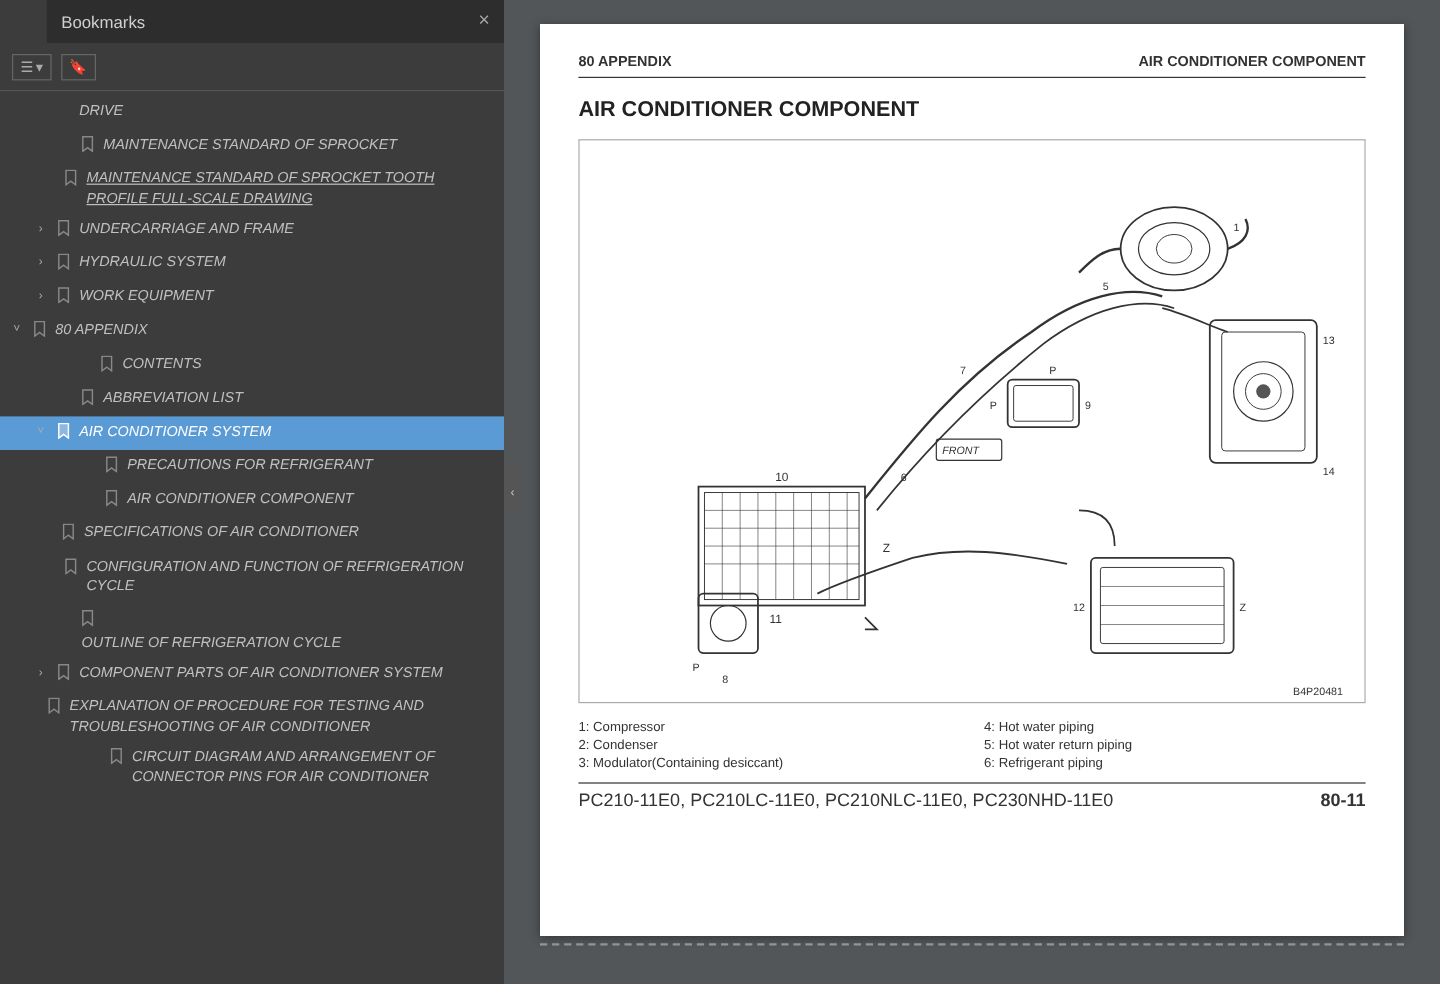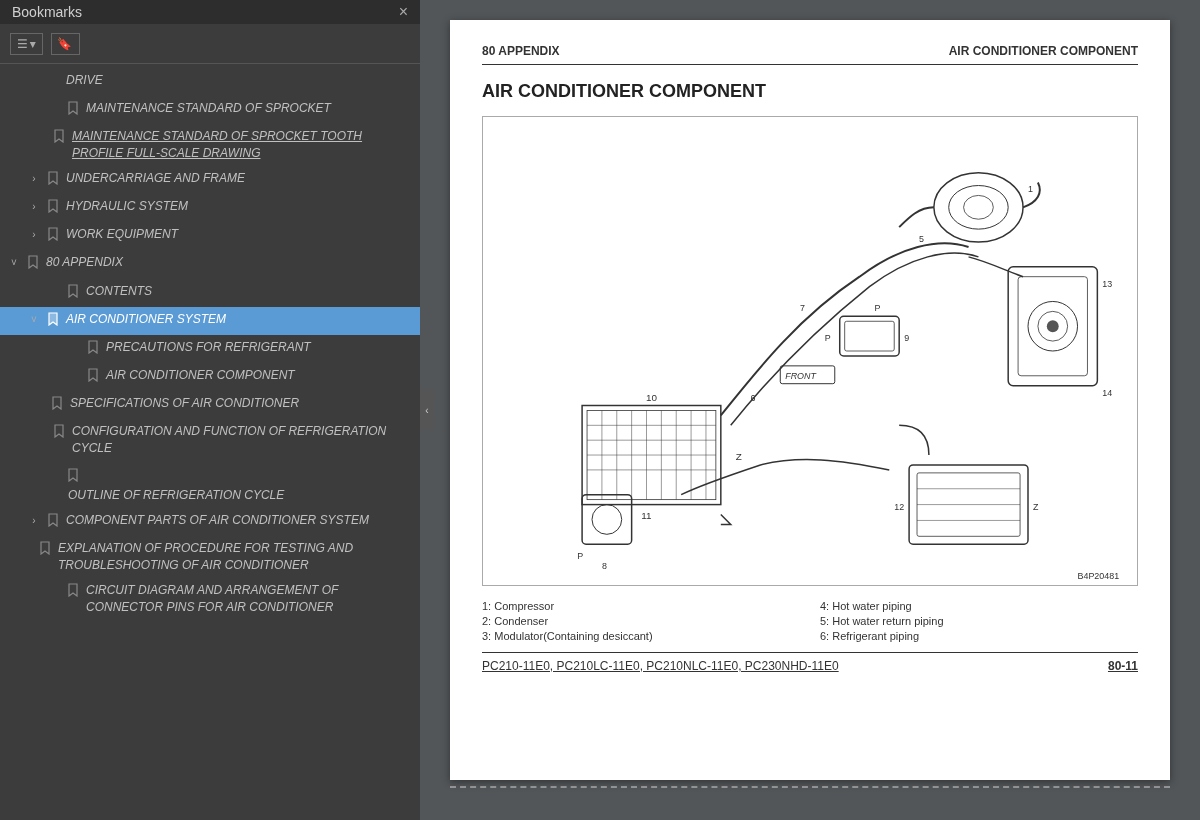--- a/index.html
+++ b/index.html
@@ -22,21 +22,22 @@
       height: 820px;
       position: relative;
     }
 
     .bookmarks-header {
       background: #2d2d2d;
       display: flex;
       align-items: center;
       justify-content: space-between;
       padding: 8px 12px;
-      height: 24px;
+      height: 36px;
+      margin-left: 39px;
     }
 
     .bookmarks-title {
       color: #d0d0d0;
       font-size: 14px;
       font-weight: normal;
     }
 
     .close-btn {
       color: #aaa;
@@ -224,23 +225,22 @@
       font-size: 11px;
       color: #333;
     }
 
     .pdf-footer {
       display: flex;
       justify-content: space-between;
       align-items: flex-end;
       border-top: 1px solid #333;
       padding-top: 6px;
-      font-size: 12px;
+      font-size: 15px;
       color: #333;
-      text-decoration: underline;
     }
 
     .pdf-page-num {
       font-weight: bold;
     }
 
     
     .dashed-border {
       width: 720px;
       border-bottom: 2px dashed #999;
@@ -305,26 +305,33 @@
           </svg></span>
         <span class="bookmark-text">WORK EQUIPMENT</span>
       </div>
       <div class="bookmark-item" style="padding-left: 4px;">
         <span class="expand-btn">˅</span>
         <span class="bookmark-icon"><svg width="12" height="14" viewBox="0 0 12 14" fill="none" xmlns="http://www.w3.org/2000/svg">
             <path d="M2 1h8v12l-4-3-4 3V1z" stroke="#888" stroke-width="1.2" fill="none"></path>
           </svg></span>
         <span class="bookmark-text">80 APPENDIX</span>
       </div>
+      <div class="bookmark-item" style="padding-left: 60px;">
+        <span class="expand-btn"></span>
+        <span class="bookmark-icon"><svg width="12" height="14" viewBox="0 0 12 14" fill="none" xmlns="http://www.w3.org/2000/svg">
+            <path d="M2 1h8v12l-4-3-4 3V1z" stroke="#888" stroke-width="1.2" fill="none"></path>
+          </svg></span>
+        <span class="bookmark-text">CONTENTS</span>
+      </div>
       <div class="bookmark-item" style="padding-left: 44px;">
         <span class="expand-btn"></span>
         <span class="bookmark-icon"><svg width="12" height="14" viewBox="0 0 12 14" fill="none" xmlns="http://www.w3.org/2000/svg">
             <path d="M2 1h8v12l-4-3-4 3V1z" stroke="#888" stroke-width="1.2" fill="none"></path>
           </svg></span>
-        <span class="bookmark-text">CONTENTS</span>
+        <span class="bookmark-text">ABBREVIATION LIST</span>
       </div>
       <div class="bookmark-item active" style="padding-left: 24px;">
         <span class="expand-btn">˅</span>
         <span class="bookmark-icon"><svg width="12" height="14" viewBox="0 0 12 14" fill="none" xmlns="http://www.w3.org/2000/svg">
             <path d="M2 1h8v12l-4-3-4 3V1z" stroke="#fff" stroke-width="1.2" fill="rgba(255,255,255,0.3)"></path>
           </svg></span>
         <span class="bookmark-text">AIR CONDITIONER SYSTEM</span>
       </div>
       <div class="bookmark-item" style="padding-left: 64px;">
         <span class="expand-btn"></span>
@@ -368,21 +375,21 @@
           </svg></span>
         <span class="bookmark-text">COMPONENT PARTS OF AIR CONDITIONER SYSTEM</span>
       </div>
       <div class="bookmark-item" style="padding-left: 16px;">
         <span class="expand-btn"></span>
         <span class="bookmark-icon"><svg width="12" height="14" viewBox="0 0 12 14" fill="none" xmlns="http://www.w3.org/2000/svg">
             <path d="M2 1h8v12l-4-3-4 3V1z" stroke="#888" stroke-width="1.2" fill="none"></path>
           </svg></span>
         <span class="bookmark-text">EXPLANATION OF PROCEDURE FOR TESTING AND TROUBLESHOOTING OF AIR CONDITIONER</span>
       </div>
-      <div class="bookmark-item" style="padding-left: 44px;">
+      <div class="bookmark-item" style="padding-left: 68px;">
         <span class="expand-btn"></span>
         <span class="bookmark-icon"><svg width="12" height="14" viewBox="0 0 12 14" fill="none" xmlns="http://www.w3.org/2000/svg">
             <path d="M2 1h8v12l-4-3-4 3V1z" stroke="#888" stroke-width="1.2" fill="none"></path>
           </svg></span>
         <span class="bookmark-text">CIRCUIT DIAGRAM AND ARRANGEMENT OF CONNECTOR PINS FOR AIR CONDITIONER</span>
       </div>
     </div>
   <div class="collapse-arrow">‹</div>
 </div>
 

